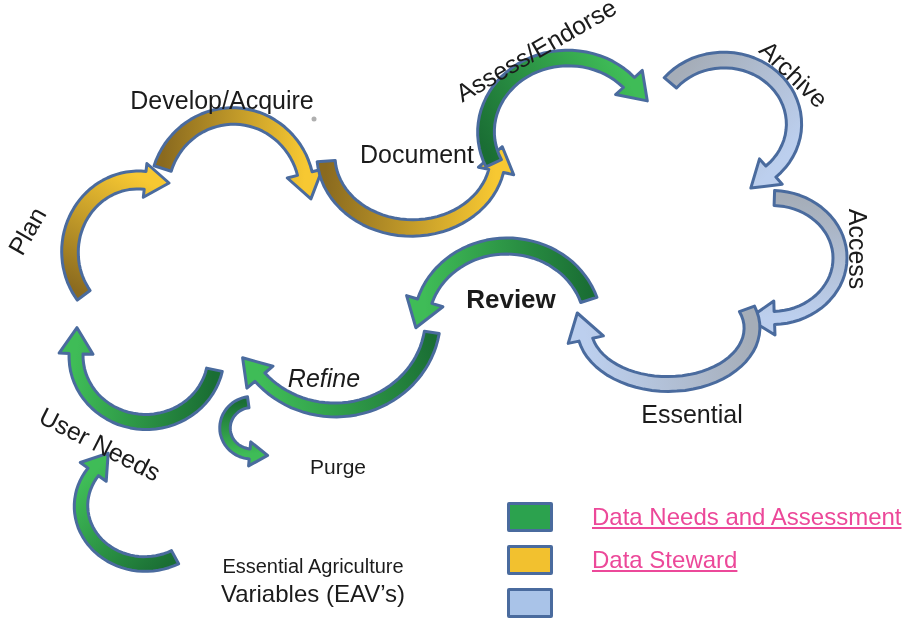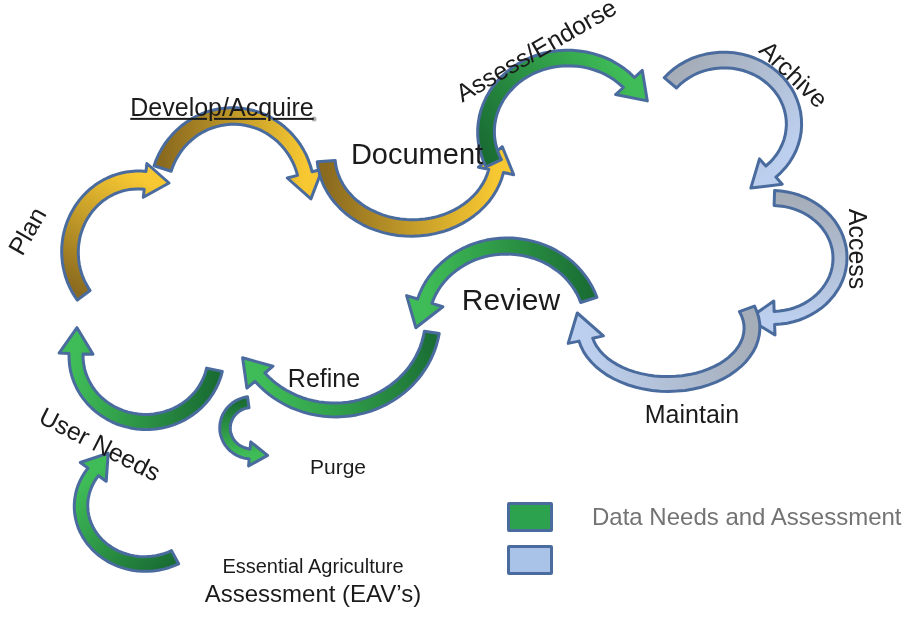--- a/index.html
+++ b/index.html
@@ -15,21 +15,21 @@
   }
   .legend{
     position:absolute;left:507px;top:502px;
     display:flex;flex-direction:column;gap:13px;
   }
   .legend-row{display:flex;align-items:center;height:30px;}
   .swatch{
     width:46px;height:30px;box-sizing:border-box;
     border:3px solid #4a6b9e;border-radius:2px;margin-right:39px;flex:0 0 auto;
   }
-  .legend-label{font-size:24px;color:#737373;white-space:nowrap;}
+  .legend-label{font-size:24px;color:#ec4899;white-space:nowrap;text-decoration:underline;}
 </style>
 </head>
 <body>
 
 <div class="stage">
   <svg width="924" height="619" viewBox="0 0 924 619">
       <defs>
         <linearGradient id="grad-plan-arrow" gradientUnits="userSpaceOnUse" x1="83.69278531678408" y1="295.3306816669475" x2="145.1079355022004" y2="180.39442353348431">
           <stop offset="0%" stop-color="#8a6a1f"></stop>
           <stop offset="100%" stop-color="#f7c832"></stop>
@@ -88,36 +88,40 @@
       <path d="M596.9,297.3L594.6,291.6L591.8,286.0L588.7,280.7L585.1,275.6L581.2,270.7L576.9,266.0L572.3,261.7L567.3,257.7L562.1,254.0L556.5,250.7L550.8,247.7L544.8,245.1L538.6,242.9L532.3,241.1L525.9,239.7L519.4,238.7L512.8,238.1L506.2,238.0L499.6,238.3L493.0,239.0L486.5,240.1L480.2,241.7L473.9,243.6L467.8,246.0L462.0,248.7L456.3,251.8L450.9,255.3L445.8,259.1L441.0,263.2L436.5,267.6L432.4,272.3L428.6,277.2L425.2,282.4L422.2,287.8L419.7,293.3L417.6,299.0L406.6,295.6L415.8,327.7L442.9,306.8L431.9,303.4L433.8,298.7L435.9,294.2L438.5,289.8L441.3,285.5L444.5,281.5L448.0,277.7L451.8,274.1L455.9,270.8L460.2,267.7L464.7,264.9L469.5,262.4L474.4,260.2L479.5,258.4L484.7,256.8L490.0,255.6L495.4,254.7L500.8,254.2L506.3,254.0L511.8,254.2L517.2,254.7L522.6,255.5L528.0,256.7L533.2,258.2L538.2,260.0L543.2,262.2L547.9,264.6L552.4,267.4L556.7,270.4L560.8,273.7L564.6,277.2L568.1,281.0L571.3,285.0L574.1,289.1L576.7,293.4L578.9,297.9L580.7,302.5Z" fill="url(#grad-review-arrow)" stroke="#4a6b9e" stroke-width="3" stroke-linejoin="round"></path>
       <path d="M754.5,306.1L756.9,311.7L758.7,317.4L759.7,323.2L759.9,329.0L759.3,334.8L758.0,340.5L756.0,346.2L753.2,351.7L749.7,356.9L745.6,362.0L740.8,366.7L735.4,371.1L729.5,375.2L723.0,378.9L716.1,382.1L708.8,384.9L701.1,387.2L693.2,389.0L685.1,390.4L676.9,391.1L668.5,391.4L660.2,391.2L652.0,390.4L643.8,389.1L635.9,387.3L628.3,385.0L621.0,382.2L614.1,379.0L607.6,375.4L601.7,371.3L596.3,367.0L591.5,362.3L587.3,357.3L583.8,352.1L581.1,346.7L579.0,341.1L568.2,343.4L577.3,313.0L603.4,335.9L592.7,338.2L594.5,342.5L596.9,346.7L599.9,350.7L603.4,354.5L607.5,358.2L612.1,361.5L617.2,364.6L622.6,367.4L628.5,369.8L634.6,371.9L641.1,373.6L647.7,374.9L654.5,375.9L661.5,376.4L668.4,376.6L675.4,376.3L682.3,375.7L689.1,374.6L695.7,373.2L702.0,371.4L708.1,369.2L713.9,366.7L719.2,363.9L724.1,360.8L728.6,357.4L732.5,353.7L735.9,349.9L738.8,345.9L741.0,341.7L742.7,337.5L743.7,333.1L744.1,328.7L743.9,324.4L743.0,320.0L741.5,315.7L739.4,311.6Z" fill="url(#grad-maintain-arrow)" stroke="#4a6b9e" stroke-width="3" stroke-linejoin="round"></path>
       <path d="M247.5,396.8L244.9,397.3L242.4,397.9L239.9,398.8L237.5,399.9L235.2,401.1L233.0,402.5L231.0,404.1L229.1,405.8L227.3,407.7L225.7,409.7L224.3,411.9L223.0,414.1L222.0,416.4L221.1,418.8L220.5,421.3L220.0,423.8L219.8,426.3L219.8,428.8L219.9,431.3L220.3,433.8L221.0,436.3L221.8,438.7L222.8,441.0L224.0,443.3L225.3,445.4L226.9,447.4L228.6,449.3L230.5,451.1L232.5,452.7L234.6,454.1L236.8,455.4L239.2,456.5L241.6,457.4L244.1,458.1L246.6,458.6L249.2,458.9L248.6,465.9L267.6,455.4L250.7,441.9L250.1,448.9L248.3,448.7L246.6,448.3L244.9,447.8L243.2,447.2L241.6,446.4L240.1,445.6L238.7,444.6L237.3,443.5L236.1,442.3L234.9,441.0L233.9,439.6L233.0,438.2L232.2,436.7L231.5,435.1L231.0,433.5L230.6,431.9L230.4,430.2L230.3,428.5L230.3,426.9L230.5,425.2L230.8,423.5L231.3,421.9L231.9,420.4L232.6,418.8L233.4,417.4L234.4,416.0L235.5,414.7L236.7,413.5L238.0,412.3L239.4,411.3L240.8,410.4L242.4,409.6L244.0,408.9L245.6,408.4L247.3,408.0L249.0,407.7Z" fill="url(#grad-purge-arrow)" stroke="#4a6b9e" stroke-width="3" stroke-linejoin="round"></path>
       <path d="M439.2,333.6L437.9,339.8L436.2,345.9L434.1,351.9L431.6,357.7L428.7,363.4L425.4,368.9L421.8,374.2L417.8,379.3L413.5,384.1L408.9,388.6L404.0,392.9L398.8,396.8L393.3,400.5L387.6,403.8L381.8,406.7L375.7,409.3L369.4,411.6L363.1,413.4L356.6,414.9L350.0,415.9L343.4,416.6L336.7,416.9L330.1,416.8L323.4,416.2L316.9,415.3L310.3,414.0L303.9,412.3L297.7,410.2L291.5,407.8L285.6,405.0L279.9,401.8L274.3,398.3L269.1,394.5L264.1,390.4L259.4,386.0L254.9,381.3L246.9,388.1L242.6,357.8L273.0,366.2L264.9,373.0L268.8,377.0L273.0,380.8L277.4,384.3L282.0,387.6L286.8,390.5L291.9,393.2L297.1,395.6L302.5,397.7L307.9,399.4L313.5,400.8L319.2,401.9L324.9,402.6L330.7,403.0L336.5,403.1L342.3,402.8L348.0,402.2L353.7,401.2L359.3,399.9L364.8,398.3L370.2,396.3L375.4,394.0L380.5,391.5L385.4,388.6L390.1,385.5L394.5,382.0L398.8,378.4L402.7,374.4L406.4,370.3L409.8,365.9L412.9,361.4L415.6,356.7L418.1,351.8L420.2,346.8L421.9,341.7L423.3,336.5L424.4,331.2Z" fill="url(#grad-refine-arrow)" stroke="#4a6b9e" stroke-width="3" stroke-linejoin="round"></path>
       <path d="M222.3,371.4L220.7,377.3L218.5,383.0L215.9,388.6L212.8,393.9L209.3,399.0L205.3,403.8L201.0,408.2L196.2,412.3L191.1,416.0L185.8,419.3L180.1,422.2L174.3,424.6L168.2,426.6L162.0,428.0L155.7,429.0L149.3,429.5L142.9,429.5L136.6,429.0L130.3,427.9L124.1,426.4L118.0,424.5L112.2,422.0L106.6,419.1L101.3,415.8L96.3,412.1L91.6,408.0L87.3,403.6L83.4,398.8L79.9,393.8L76.8,388.5L74.3,382.9L72.2,377.2L70.6,371.4L69.6,365.5L69.1,359.5L69.0,353.5L59.1,353.1L77.0,327.7L93.0,354.3L83.0,353.9L83.1,358.8L83.6,363.6L84.5,368.4L85.8,373.1L87.6,377.7L89.7,382.1L92.2,386.3L95.1,390.4L98.3,394.2L101.8,397.7L105.7,400.9L109.8,403.9L114.1,406.5L118.7,408.7L123.4,410.6L128.3,412.2L133.3,413.3L138.4,414.1L143.5,414.4L148.7,414.4L153.8,414.0L158.9,413.1L163.8,411.9L168.7,410.3L173.4,408.4L177.9,406.1L182.1,403.4L186.2,400.5L189.9,397.2L193.4,393.6L196.5,389.9L199.3,385.8L201.7,381.6L203.8,377.2L205.4,372.7L206.6,368.1Z" fill="url(#grad-user-needs-arrow)" stroke="#4a6b9e" stroke-width="3" stroke-linejoin="round"></path>
       <path d="M178.6,563.8L173.8,565.9L168.8,567.7L163.7,569.1L158.5,570.2L153.2,570.9L147.9,571.3L142.6,571.3L137.3,570.9L132.0,570.2L126.8,569.1L121.8,567.6L116.8,565.8L112.0,563.7L107.4,561.3L103.1,558.5L98.9,555.5L95.0,552.2L91.4,548.6L88.1,544.8L85.1,540.8L82.5,536.6L80.2,532.3L78.2,527.8L76.7,523.1L75.5,518.4L74.7,513.6L74.3,508.8L74.3,504.0L74.7,499.2L75.5,494.4L76.6,489.7L78.2,485.1L80.1,480.6L82.4,476.2L85.0,472.1L88.0,468.1L80.3,462.5L108.2,453.2L106.2,481.3L98.5,475.7L96.1,478.9L94.0,482.3L92.2,485.8L90.7,489.4L89.5,493.0L88.6,496.8L88.0,500.6L87.7,504.4L87.8,508.2L88.2,512.0L88.9,515.8L89.9,519.5L91.2,523.2L92.8,526.7L94.7,530.1L96.9,533.4L99.3,536.5L102.0,539.5L104.9,542.2L108.1,544.8L111.4,547.1L114.9,549.2L118.6,551.1L122.5,552.7L126.5,554.0L130.5,555.1L134.7,555.9L138.9,556.4L143.1,556.7L147.3,556.6L151.5,556.3L155.7,555.7L159.8,554.8L163.8,553.7L167.7,552.3L171.5,550.6Z" fill="url(#grad-eav-arrow)" stroke="#4a6b9e" stroke-width="3" stroke-linejoin="round"></path>
       <circle cx="314" cy="119" r="2.5" fill="#9b9b9b" opacity="0.8"></circle>
     </svg>
   <div class="labels-layer">
       <div class="dlabel" style="left: 27px; top: 231px; font-size: 25px; transform: translate(-50%, -50%) rotate(-60deg);">Plan</div>
-      <div class="dlabel" style="left: 222px; top: 107px; font-size: 25px; transform: translate(-50%, -50%) rotate(0deg); text-decoration: underline;">Develop/Acquire</div>
-      <div class="dlabel" style="left: 417px; top: 154px; font-size: 29px; transform: translate(-50%, -50%) rotate(0deg);">Document</div>
+      <div class="dlabel" style="left: 222px; top: 100px; font-size: 25px; transform: translate(-50%, -50%) rotate(0deg);">Develop/Acquire</div>
+      <div class="dlabel" style="left: 417px; top: 154px; font-size: 25px; transform: translate(-50%, -50%) rotate(0deg);">Document</div>
       <div class="dlabel" style="left: 536px; top: 50px; font-size: 25px; transform: translate(-50%, -50%) rotate(-30deg);">Assess/Endorse</div>
       <div class="dlabel" style="left: 794px; top: 74px; font-size: 25px; transform: translate(-50%, -50%) rotate(44deg);">Archive</div>
       <div class="dlabel" style="left: 858px; top: 249px; font-size: 25px; transform: translate(-50%, -50%) rotate(90deg);">Access</div>
-      <div class="dlabel" style="left: 692px; top: 414px; font-size: 25px; transform: translate(-50%, -50%) rotate(0deg);">Maintain</div>
-      <div class="dlabel" style="left: 511px; top: 300px; font-size: 30px; transform: translate(-50%, -50%) rotate(0deg);">Review</div>
-      <div class="dlabel" style="left: 324px; top: 378px; font-size: 25px; transform: translate(-50%, -50%) rotate(0deg);">Refine</div>
+      <div class="dlabel" style="left: 692px; top: 414px; font-size: 25px; transform: translate(-50%, -50%) rotate(0deg);">Essential</div>
+      <div class="dlabel" style="left: 511px; top: 300px; font-size: 26px; transform: translate(-50%, -50%) rotate(0deg); font-weight: bold;">Review</div>
+      <div class="dlabel" style="left: 324px; top: 378px; font-size: 25px; transform: translate(-50%, -50%) rotate(0deg); font-style: italic;">Refine</div>
       <div class="dlabel" style="left: 338px; top: 467px; font-size: 21px; transform: translate(-50%, -50%) rotate(0deg);">Purge</div>
       <div class="dlabel" style="left: 100px; top: 444px; font-size: 25px; transform: translate(-50%, -50%) rotate(27deg);">User Needs</div>
       <div class="dlabel" style="left: 313px; top: 566px; font-size: 20px; transform: translate(-50%, -50%) rotate(0deg);">Essential Agriculture</div>
-      <div class="dlabel" style="left: 313px; top: 594px; font-size: 24px; transform: translate(-50%, -50%) rotate(0deg);">Assessment (EAV’s)</div>
+      <div class="dlabel" style="left: 313px; top: 594px; font-size: 24px; transform: translate(-50%, -50%) rotate(0deg);">Variables (EAV’s)</div>
     </div>
 
   <div class="legend">
     <div class="legend-row">
       <span class="swatch" style="background: rgb(44, 162, 78);"></span>
       <span class="legend-label">Data Needs and Assessment</span>
     </div>
     <div class="legend-row">
+      <span class="swatch" style="background: rgb(242, 193, 47);"></span>
+      <span class="legend-label">Data Steward</span>
+    </div>
+    <div class="legend-row">
       <span class="swatch" style="background: rgb(169, 195, 232);"></span>
     </div>
   </div>
 </div>
 
 </body></html>

